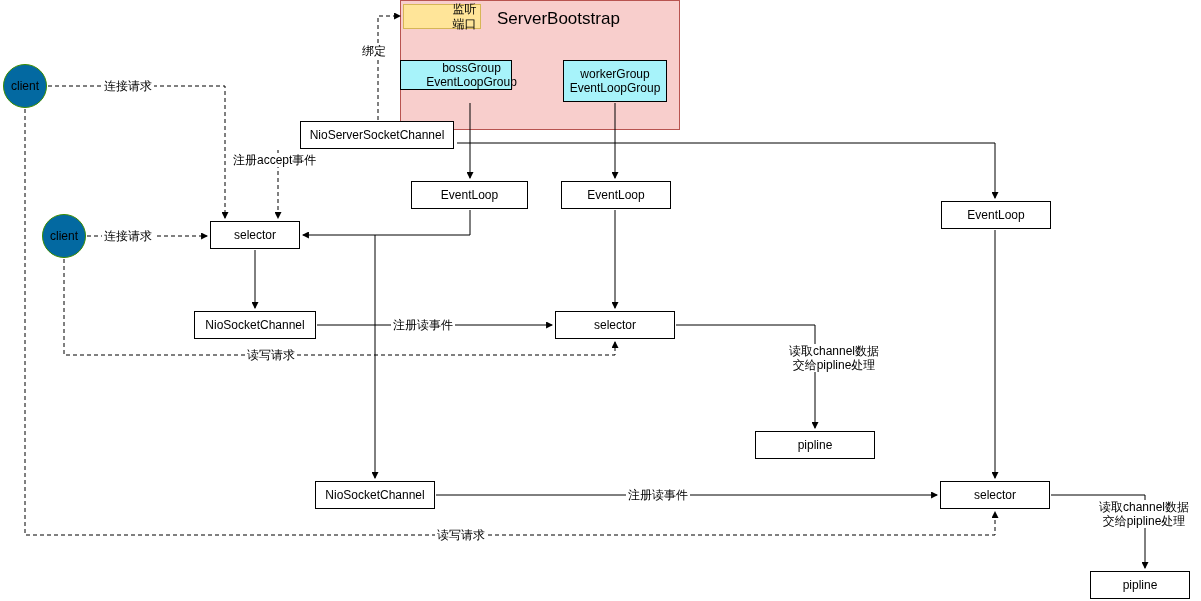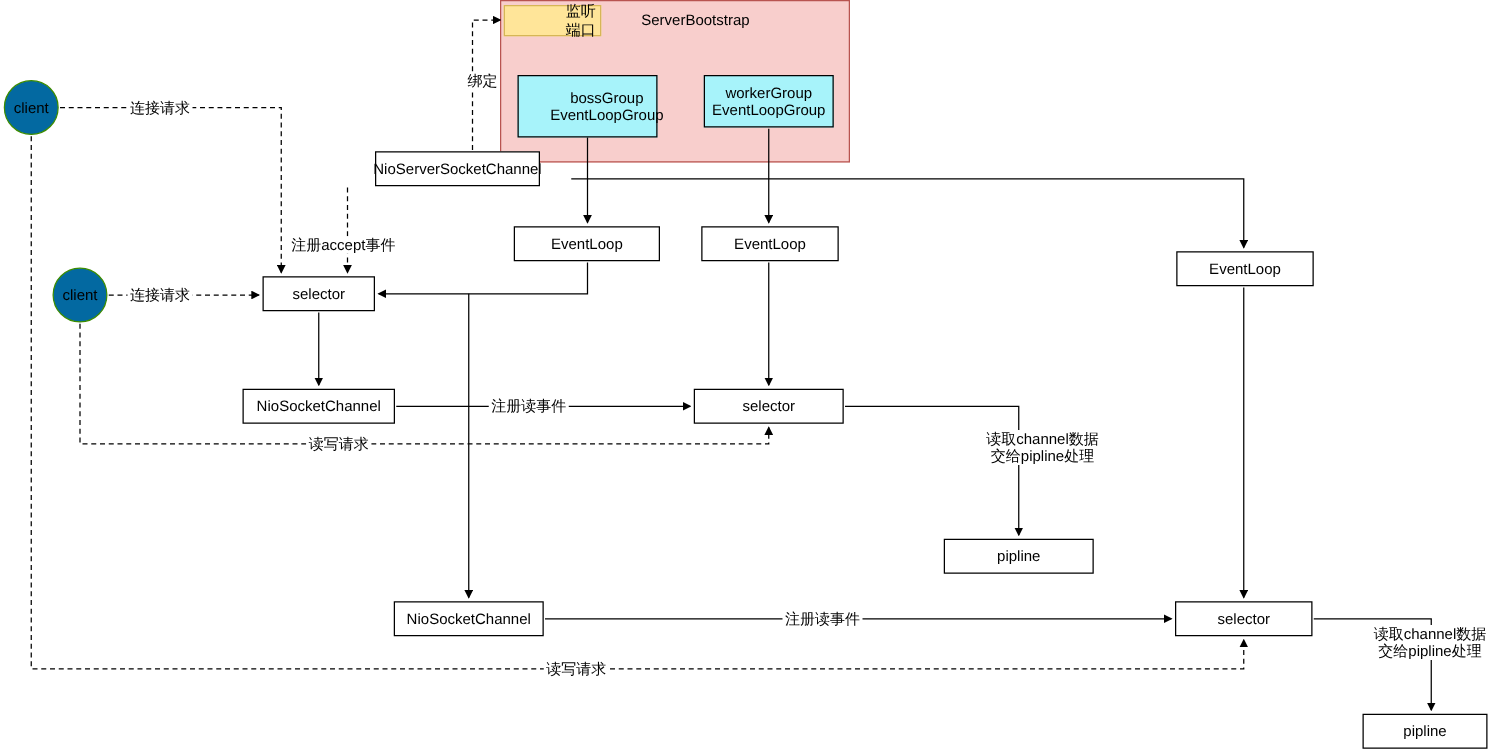--- a/index.html
+++ b/index.html
@@ -12,21 +12,21 @@
     overflow:hidden;
   }
   .edges{position:absolute;left:0;top:0;width:1201px;height:601px;z-index:2;pointer-events:none;}
   .node{
     position:absolute;box-sizing:border-box;
     border:1px solid #000;background:#fff;
     display:flex;align-items:center;justify-content:center;
     font-size:12px;text-align:center;z-index:3;line-height:1.2;
   }
   .container-box{background:#f8cecc;border:1px solid #b85450;z-index:1;}
-  .sb-title{position:absolute;font-size:12px;z-index:2;white-space:nowrap;margin-left:16px;}
+  .sb-title{position:absolute;font-size:17px;z-index:2;white-space:nowrap;}
   .port-box{background:#ffe599;border:1px solid #d6b656;padding-left:45px;}
   .group-box{background:#a7f3fa;border:1px solid #000;flex-direction:column;}
   .client-circle{border-radius:50%;background:#0369a1;border:1px solid #3c8c00;}
   .edge-label{
     position:absolute;z-index:4;background:#fff;
     font-size:12px;padding:0 2px;white-space:nowrap;line-height:14px;
   }
   .note{text-align:center;}
 </style>
 </head>
@@ -60,35 +60,35 @@
     <polyline points="378,120 378,16 400,16" fill="none" stroke="#000" stroke-width="1" stroke-dasharray="4 3" marker-end="url(#arrow)"></polyline>
     <polyline points="48,86 225,86 225,218" fill="none" stroke="#000" stroke-width="1" stroke-dasharray="4 3" marker-end="url(#arrow)"></polyline>
     <polyline points="278,150 278,218" fill="none" stroke="#000" stroke-width="1" stroke-dasharray="4 3" marker-end="url(#arrow)"></polyline>
     <polyline points="87,236 207,236" fill="none" stroke="#000" stroke-width="1" stroke-dasharray="4 3" marker-end="url(#arrow)"></polyline>
     <polyline points="64,259 64,355 615,355 615,342" fill="none" stroke="#000" stroke-width="1" stroke-dasharray="4 3" marker-end="url(#arrow)"></polyline>
     <polyline points="25,109 25,535 995,535 995,512" fill="none" stroke="#000" stroke-width="1" stroke-dasharray="4 3" marker-end="url(#arrow)"></polyline>
   </svg>
 
   <div class="node port-box" style="left:403px;top:4px;width:78px;height:25px;">监听端口</div>
 
-  <div class="node group-box" style="left:414px;top:60px;width:112px;height:50px;padding-left:31px;">
+  <div class="node group-box" style="left:400px;top:60px;width:112px;height:30px;padding-left:31px;">
     <span>bossGroup</span>
     <span>EventLoopGroup</span>
   </div>
 
   <div class="node group-box" style="left:563px;top:60px;width:104px;height:42px;align-items:center;">
     <span>workerGroup</span>
     <span>EventLoopGroup</span>
   </div>
 
   <div class="node client-circle" style="left:3px;top:64px;width:44px;height:44px;">client</div>
 
   <div class="node client-circle" style="left:42px;top:214px;width:44px;height:44px;">client</div>
 
-  <div class="node" style="left:300px;top:121px;width:132px;height:28px;">NioServerSocketChannel</div>
+  <div class="node" style="left:300px;top:121px;width:154px;height:28px;">NioServerSocketChannel</div>
 
   <div class="node" style="left:411px;top:181px;width:117px;height:28px;">EventLoop</div>
 
   <div class="node" style="left:561px;top:181px;width:110px;height:28px;">EventLoop</div>
 
   <div class="node" style="left:941px;top:201px;width:110px;height:28px;">EventLoop</div>
 
   <div class="node" style="left:210px;top:221px;width:90px;height:28px;">selector</div>
 
   <div class="node" style="left:194px;top:311px;width:122px;height:28px;">NioSocketChannel</div>
@@ -96,25 +96,25 @@
   <div class="node" style="left:555px;top:311px;width:120px;height:28px;">selector</div>
 
   <div class="node" style="left:755px;top:431px;width:120px;height:28px;">pipline</div>
 
   <div class="node" style="left:315px;top:481px;width:120px;height:28px;">NioSocketChannel</div>
 
   <div class="node" style="left:940px;top:481px;width:110px;height:28px;">selector</div>
 
   <div class="node" style="left:1090px;top:571px;width:100px;height:28px;">pipline</div>
 
-  <span class="edge-label" style="left:360px;top:58px;margin-left:12px;">绑定</span>
+  <span class="edge-label" style="left:360px;top:44px;">绑定</span>
 
   <span class="edge-label" style="left:102px;top:79px;">连接请求</span>
 
-  <span class="edge-label" style="left:231px;top:153px;margin-top:36px;">注册accept事件</span>
+  <span class="edge-label" style="left:231px;top:153px;">注册accept事件</span>
 
   <span class="edge-label" style="left:102px;top:229px;">连接请求</span>
 
   <span class="edge-label" style="left:391px;top:318px;">注册读事件</span>
 
   <span class="edge-label" style="left:245px;top:348px;">读写请求</span>
 
   <div class="edge-label note" style="left:782px;top:344px;width:100px;">
     <div>读取channel数据</div>
     <div>交给pipline处理</div>

